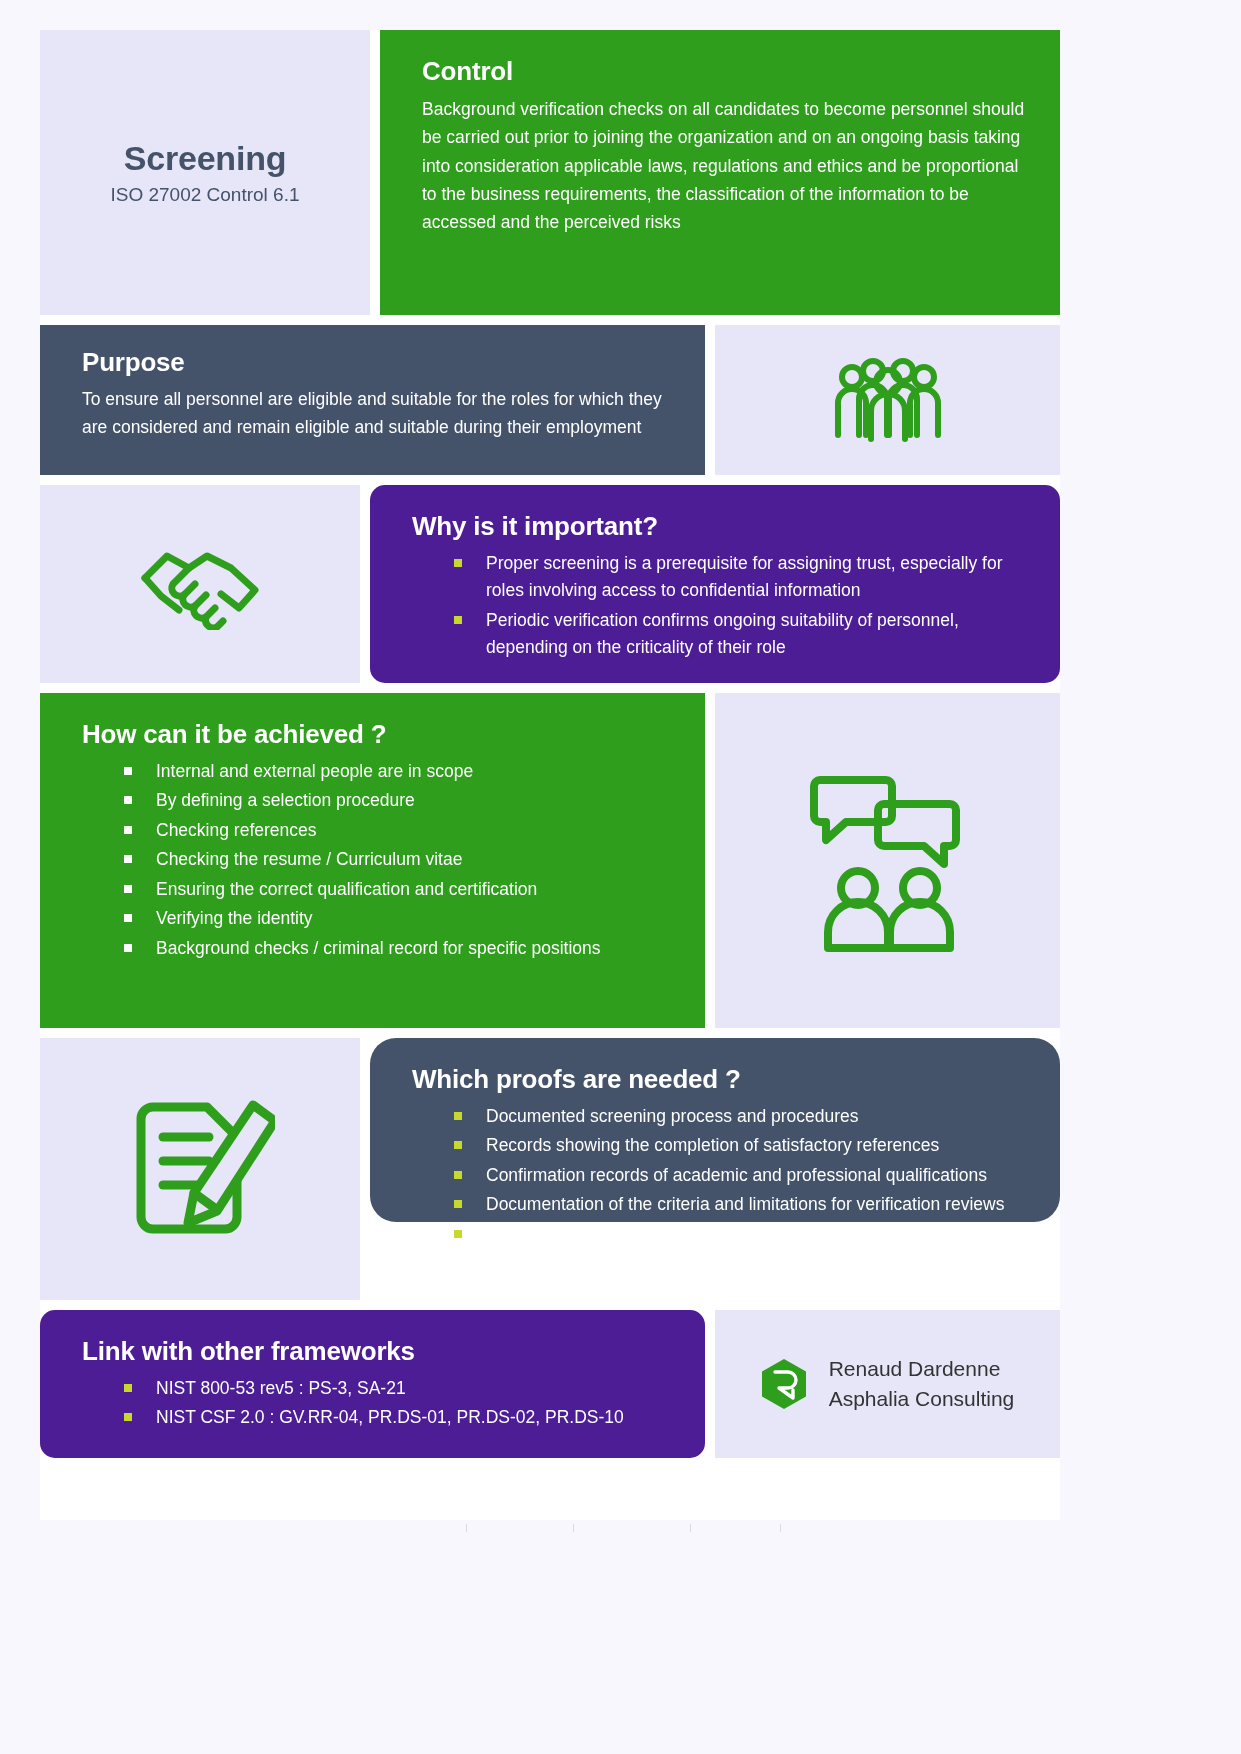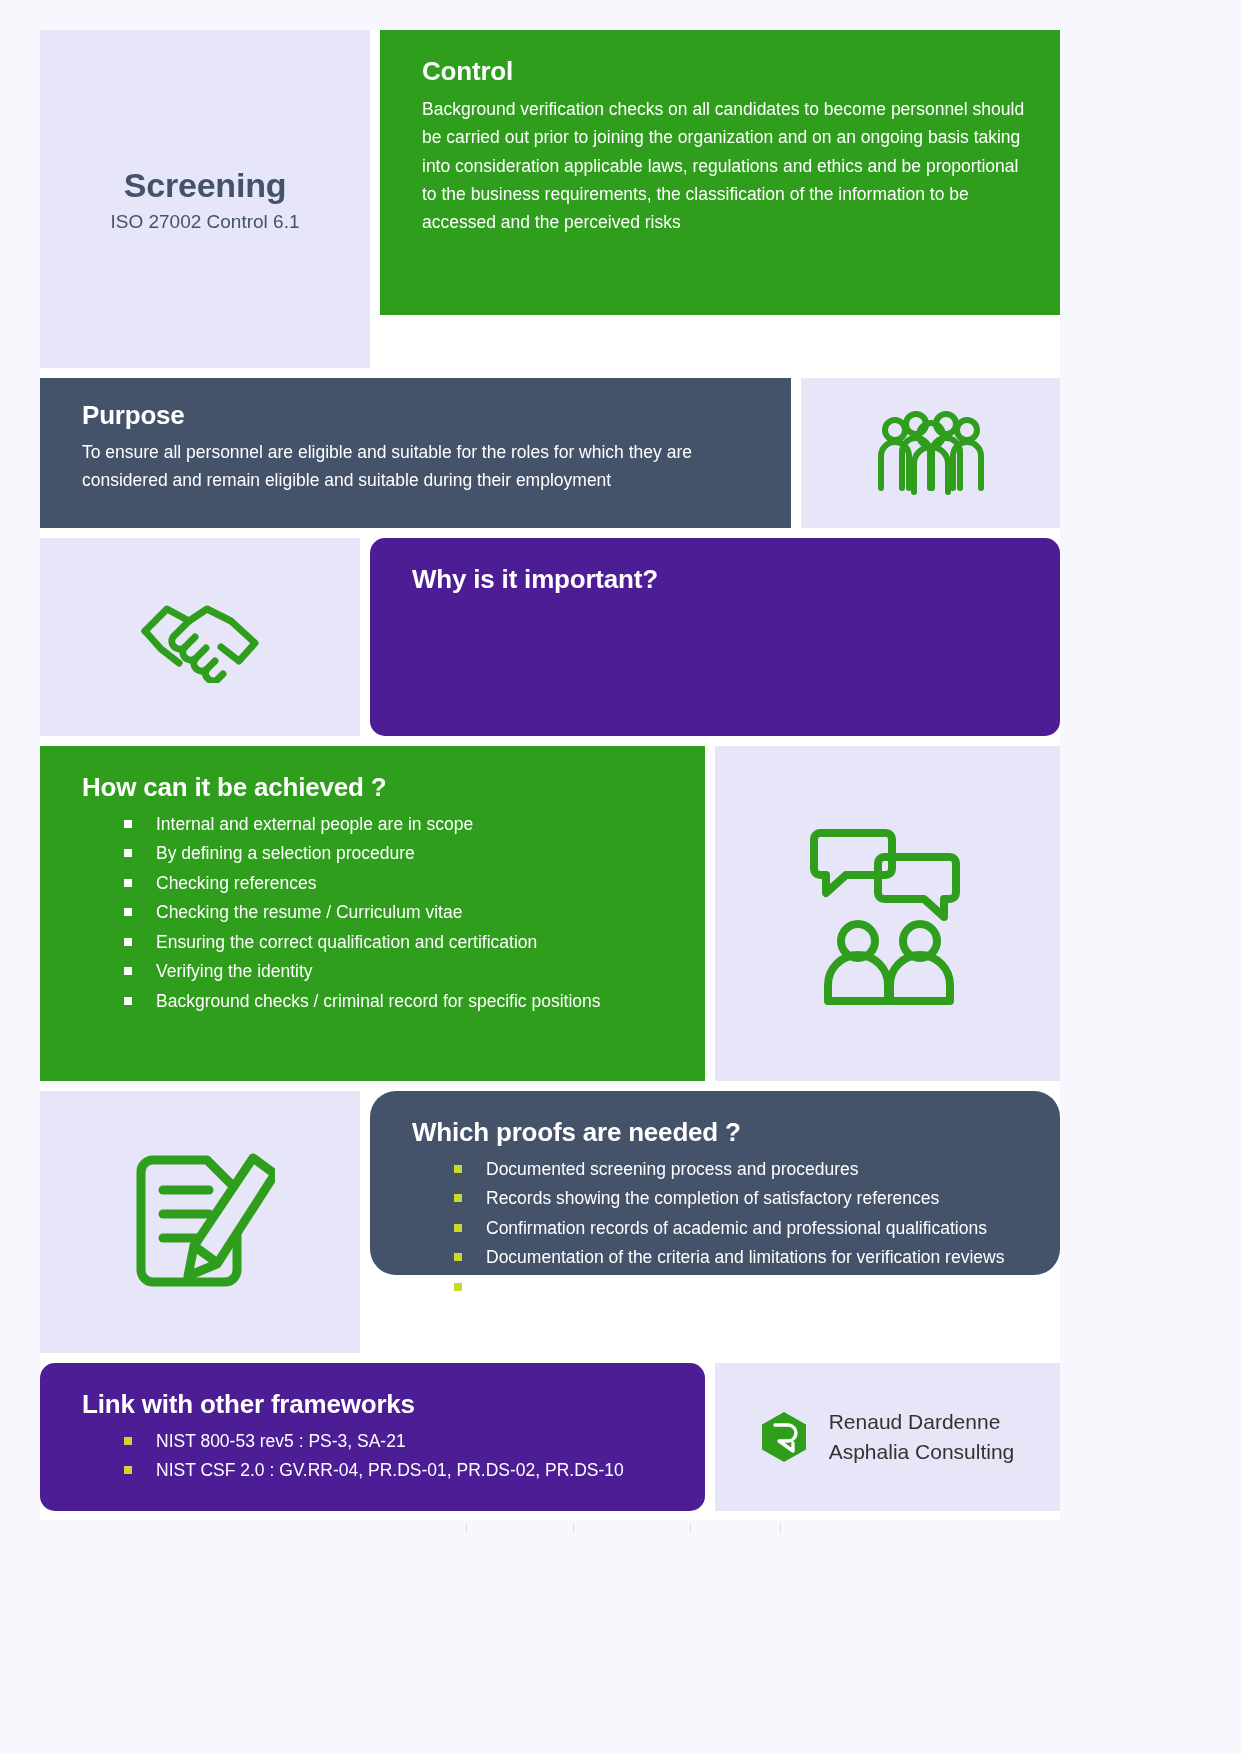--- a/index.html
+++ b/index.html
@@ -75,24 +75,24 @@
   ul.blist.lime li::before{background:#c6d92c;}
   ul.blist.white li::before{background:#ffffff;}
 
   
   .iconcell{
     display:flex;align-items:center;justify-content:center;
   }
   .iconcell svg{display:block;}
 
   
-  .r1-left{width:330px;height:338px;}
+  .r1-left{width:330px;height:285px;}
   .r1-right{flex:1;height:285px;}
 
-  .r2-left{width:751px;height:150px;}
+  .r2-left{width:665px;height:150px;}
   .r2-right{flex:1;height:150px;}
 
   .r3-left{width:320px;height:198px;}
   .r3-right{flex:1;height:198px;}
 
   .r4-left{width:665px;height:335px;}
   .r4-right{flex:1;height:335px;}
 
   .r5-left{width:320px;height:262px;}
   .r5-right{flex:1;height:184px;border-radius:26px;}
@@ -169,20 +169,24 @@
           <path d="M52 30 L36 46 a8 8 0 0 0 11 11 L58 46"></path>
           <path d="M47 57 a8 8 0 0 0 11 11 L69 57"></path>
           <path d="M58 68 a8 8 0 0 0 11 11 L78 70"></path>
           <path d="M69 79 a8 8 0 0 0 11 10 L86 83"></path>
           <path d="M8 40 L24 58 L42 72"></path>
         </g>
       </svg>
     </div>
     <div class="panel dark content r3-right">
       <h2>Why is it important?</h2>
+      <ul class="blist lime">
+        <li>Proper screening is a prerequisite for assigning trust, especially for roles involving access to confidential information</li>
+        <li>Periodic verification confirms ongoing suitability of personnel, depending on the criticality of their role</li>
+      </ul>
     </div>
   </div>
 
   <div class="row">
     <div class="panel green content r4-left">
       <h2>How can it be achieved ?</h2>
       <ul class="blist white">
         <li>Internal and external people are in scope</li>
         <li>By defining a selection procedure</li>
         <li>Checking references</li>

